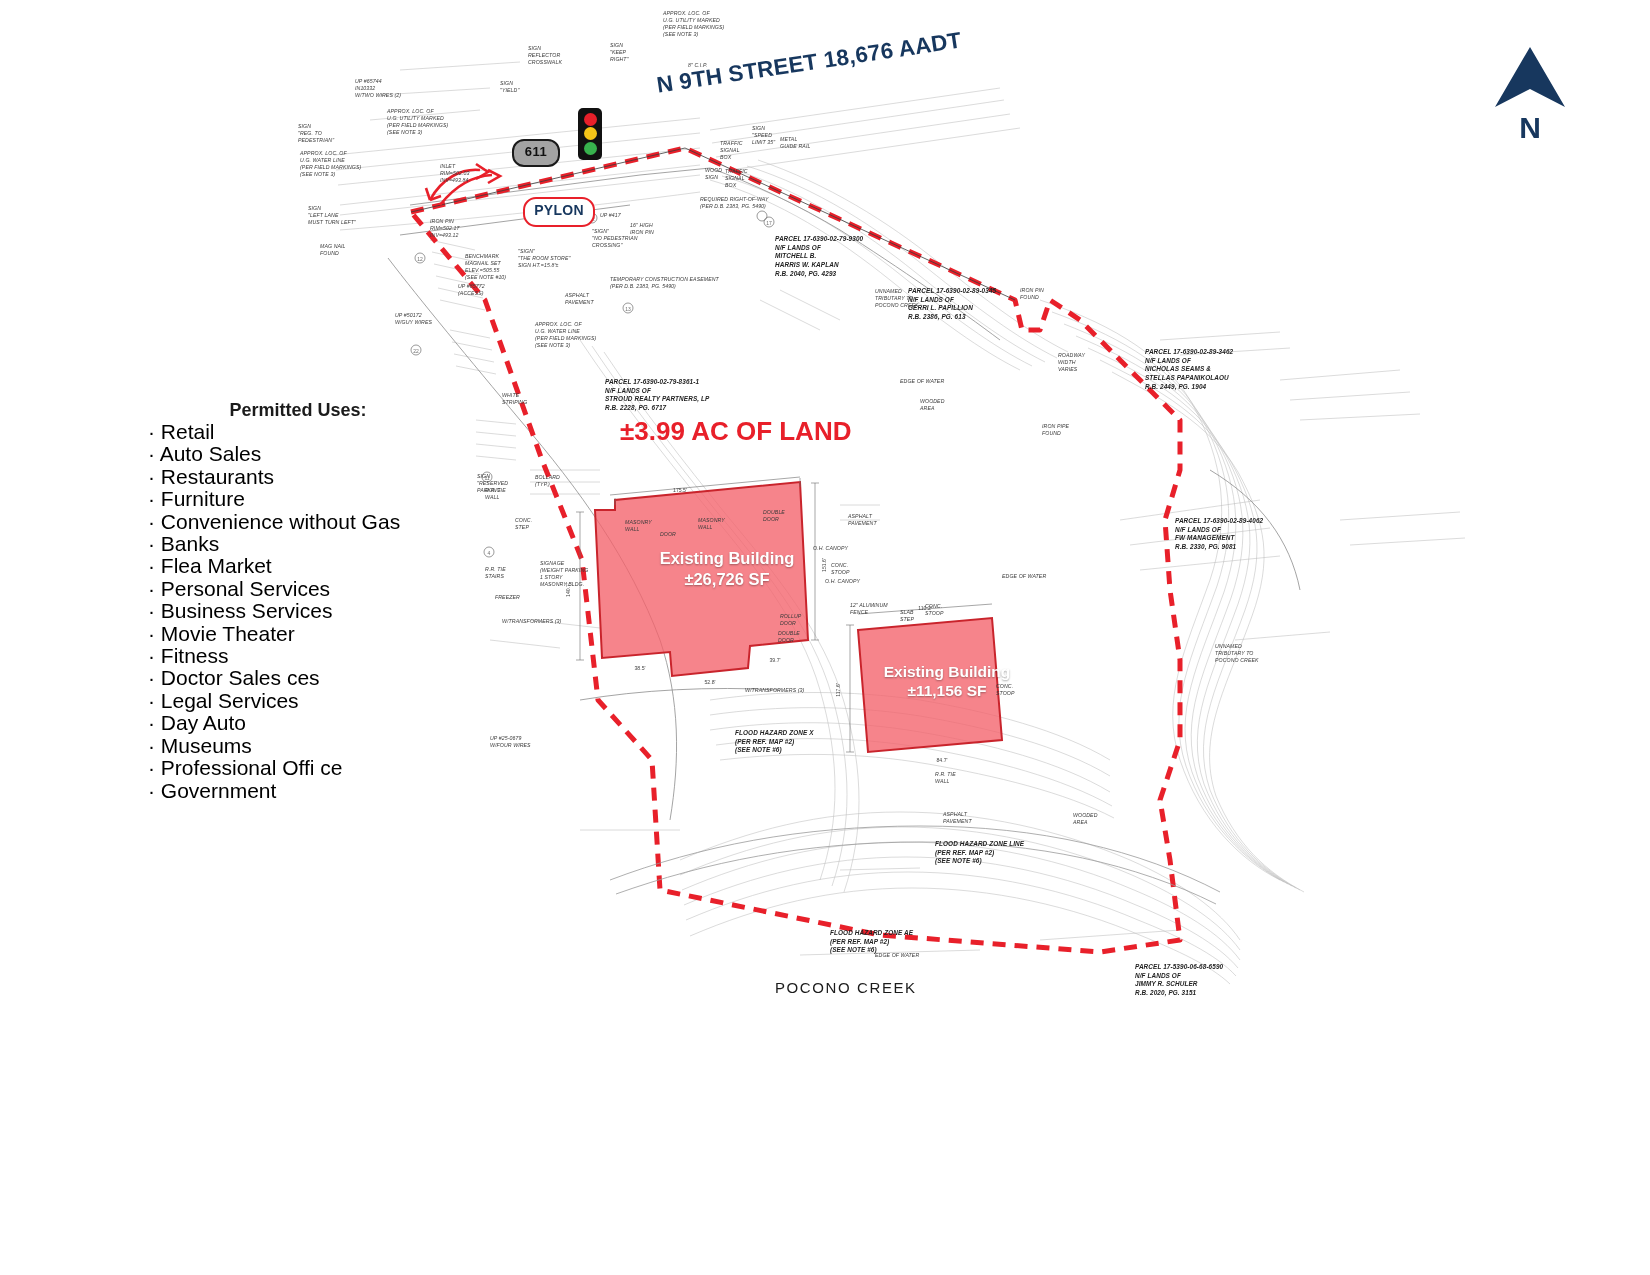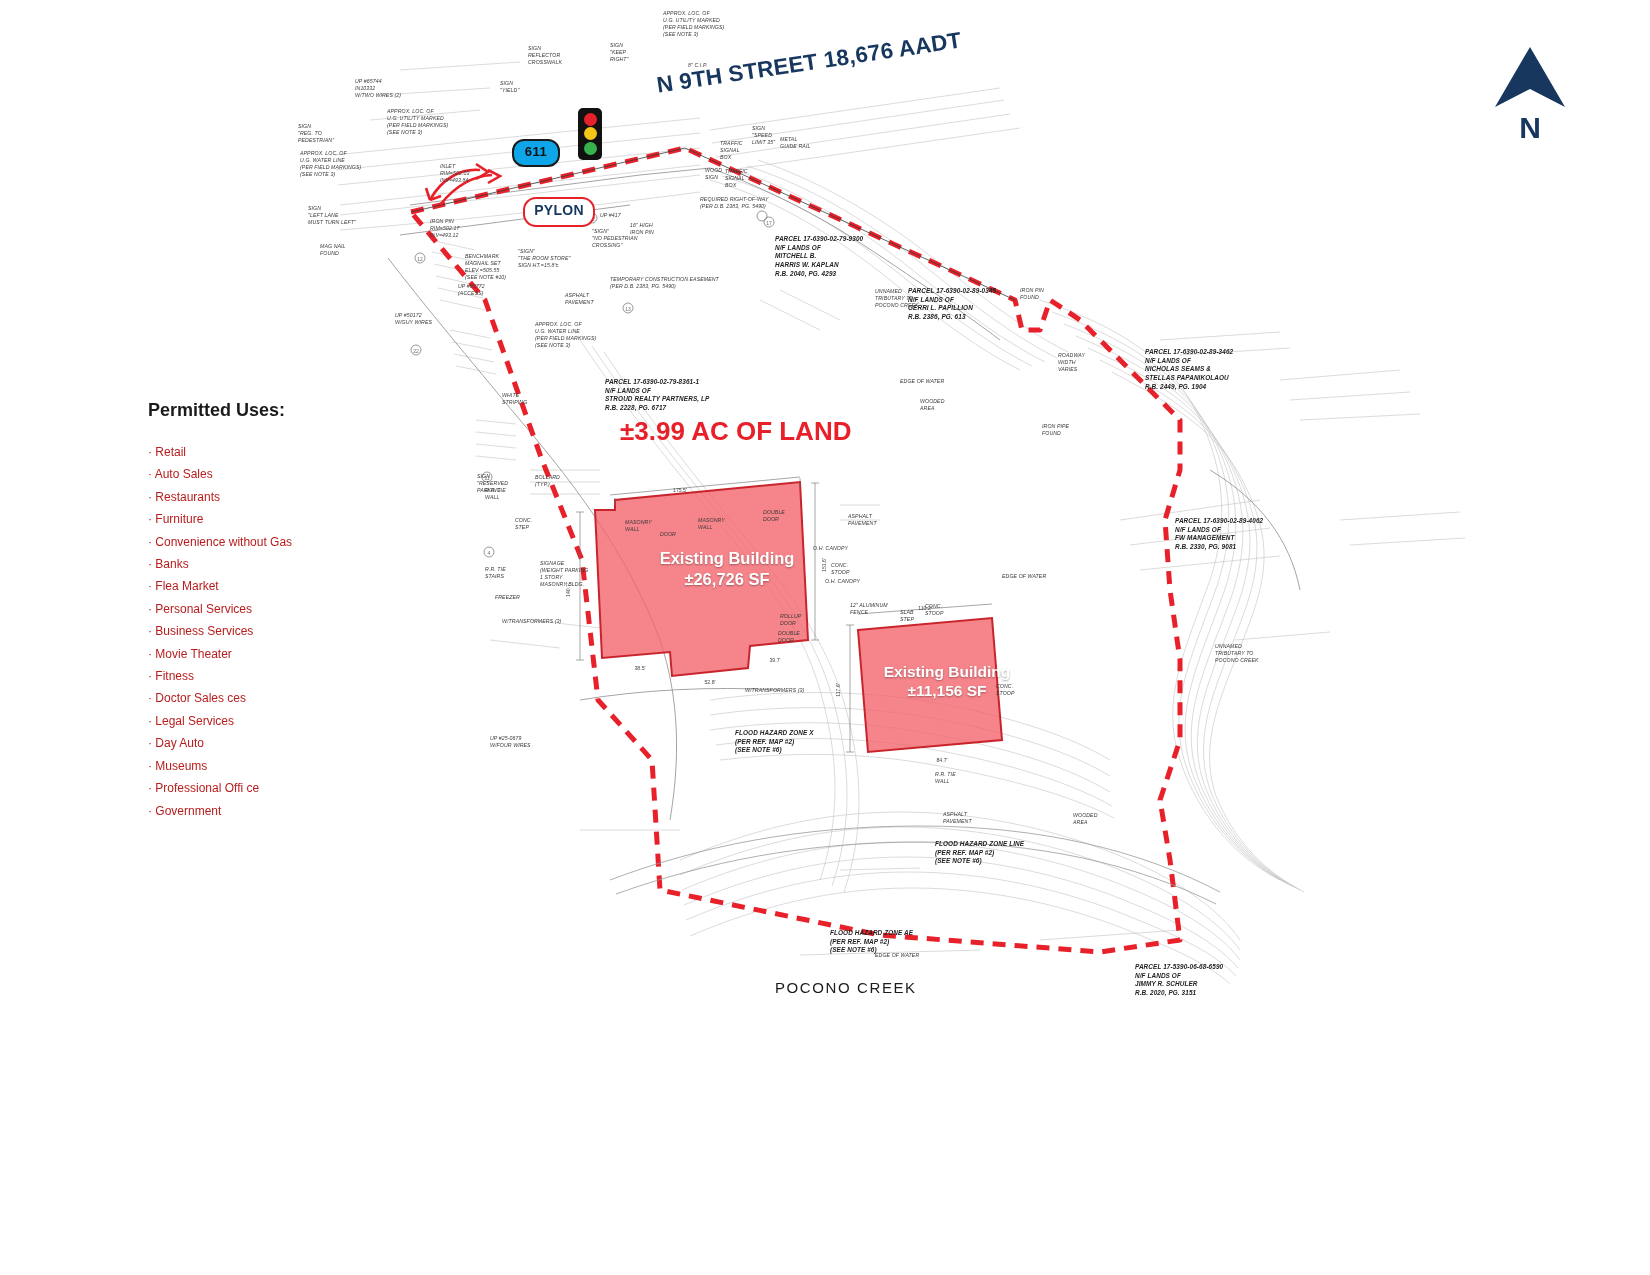--- a/index.html
+++ b/index.html
@@ -27,26 +27,27 @@
     font-size: 34px;
     font-weight: bold;
     color: #e8202a;
     letter-spacing: 0.2px;
     margin: 0 0 16px 0;
   }
   #permitted-label {
     font-size: 18px;
     font-weight: bold;
     color: #1b1b1b;
-    margin-bottom: 20px;
+    margin-bottom: 0;
+    text-align: center;
   }
   .use-item {
-    font-size: 12px;
+    font-size: 21px;
     line-height: 22.4px;
-    color: #b91c1c;
+    color: #000000;
   }
 
   
   #map-area {
     position: absolute;
     left: 280px;
     top: 0px;
     width: 1370px;
     height: 1100px;
   }
@@ -67,21 +68,21 @@
 
   
   #route-shield {
     position: absolute;
     left: 232px;
     top: 139px;
     width: 44px;
     height: 24px;
     border: 2px solid #1a1a1a;
     border-radius: 12px;
-    background: #0ea5e9;
+    background: #a3a3a3;
     font-size: 13px;
     font-weight: bold;
     text-align: center;
     line-height: 22px;
     letter-spacing: 0.5px;
   }
 
   
   #traffic-signal {
     position: absolute;

